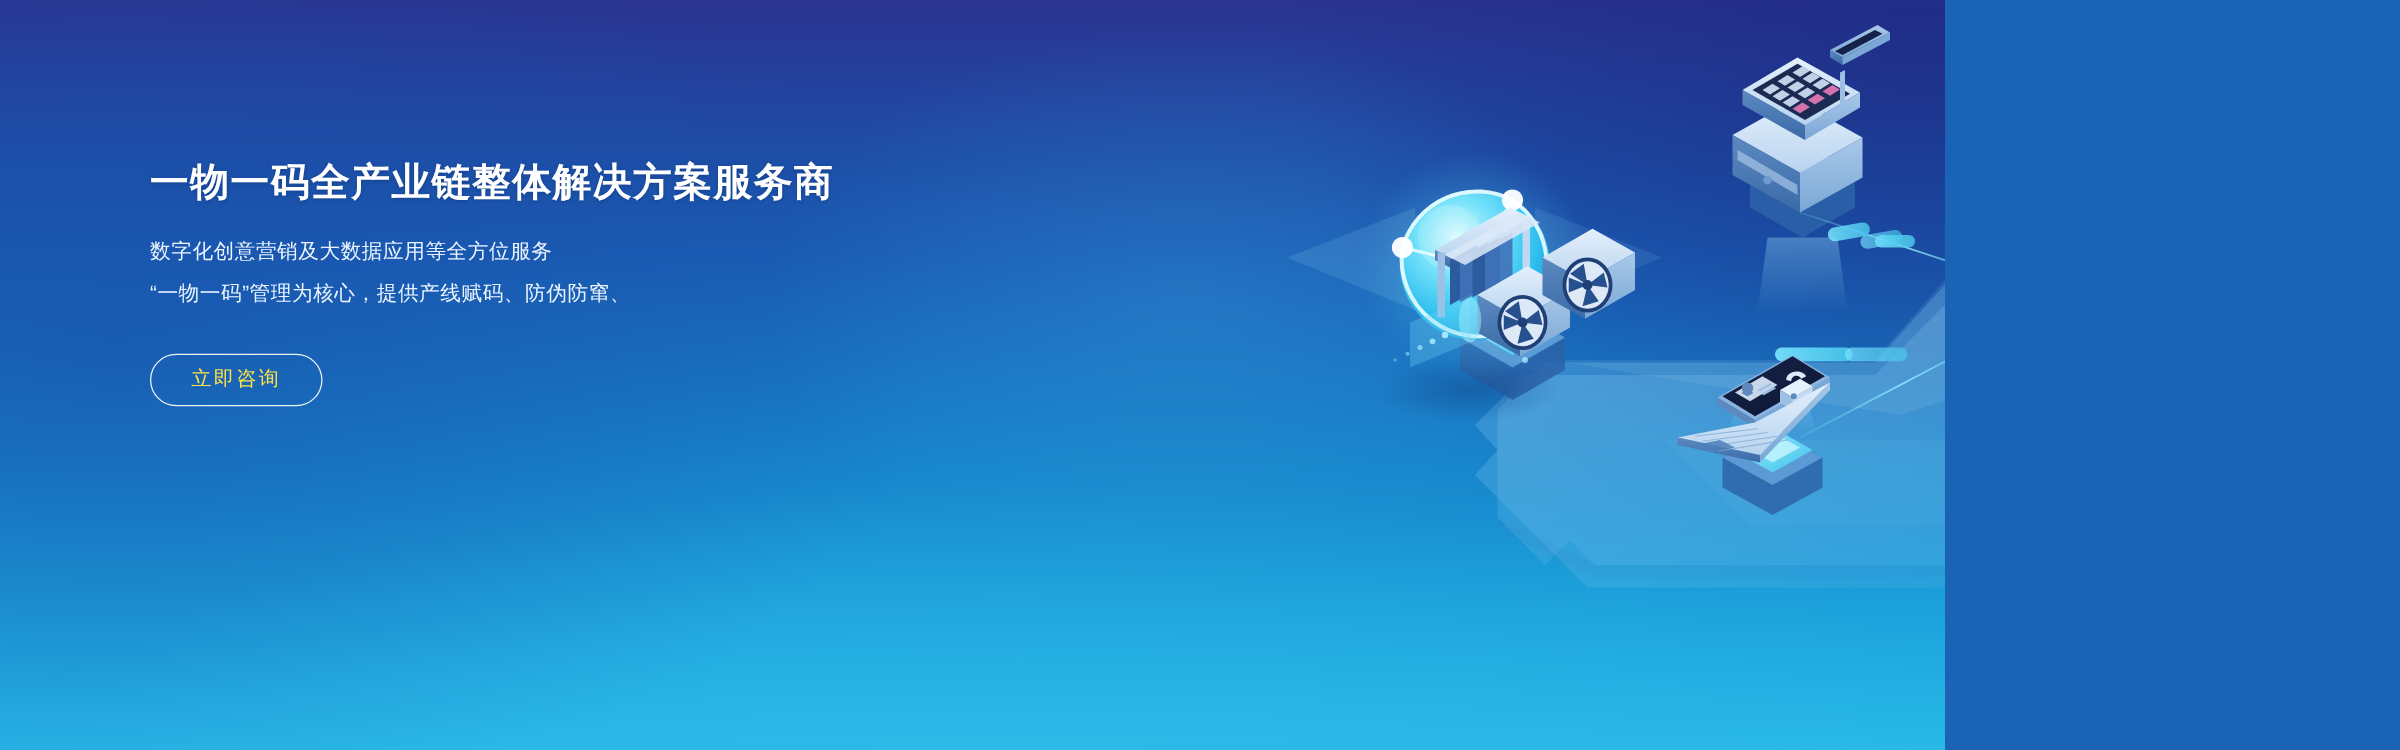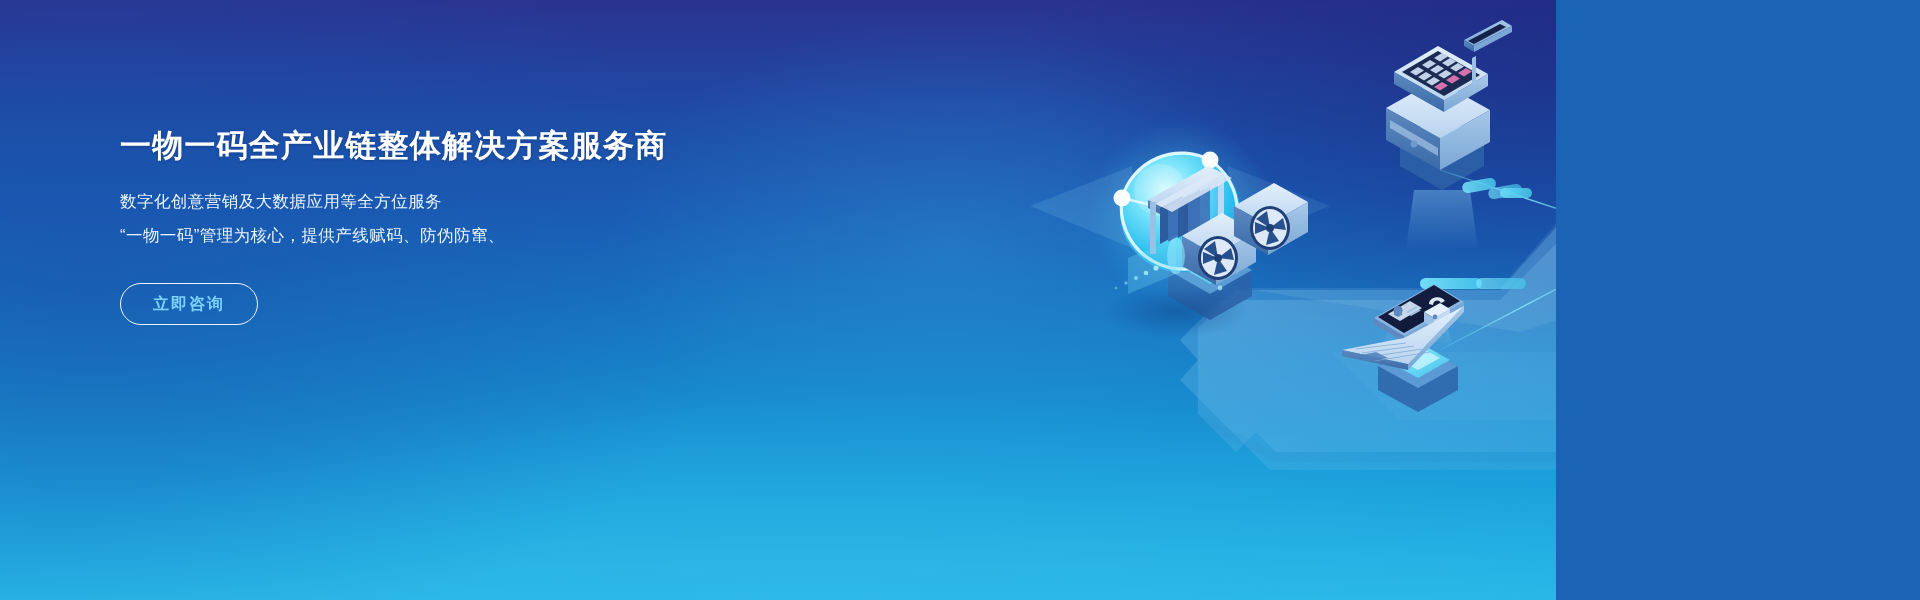--- a/index.html
+++ b/index.html
@@ -74,27 +74,26 @@
     font-weight:400;
   }
   .subline div { white-space:nowrap; }
 
   .cta {
     margin-top:30px;
     display:inline-block;
     padding:12px 32px;
     border:1.5px solid rgba(255,255,255,.92);
     border-radius:23px;
-    color:#7dd3fc;
+    color:#fde047;
     font-size:16px;
     letter-spacing:2px;
     background:transparent;
     cursor:pointer;
     line-height:1;
-    font-weight:bold;
   }
 
   
   .illus {
     position:absolute;
     left:880px; top:0;
     width:1040px; height:600px;
   }
   .illus svg { display:block; }
 </style>

